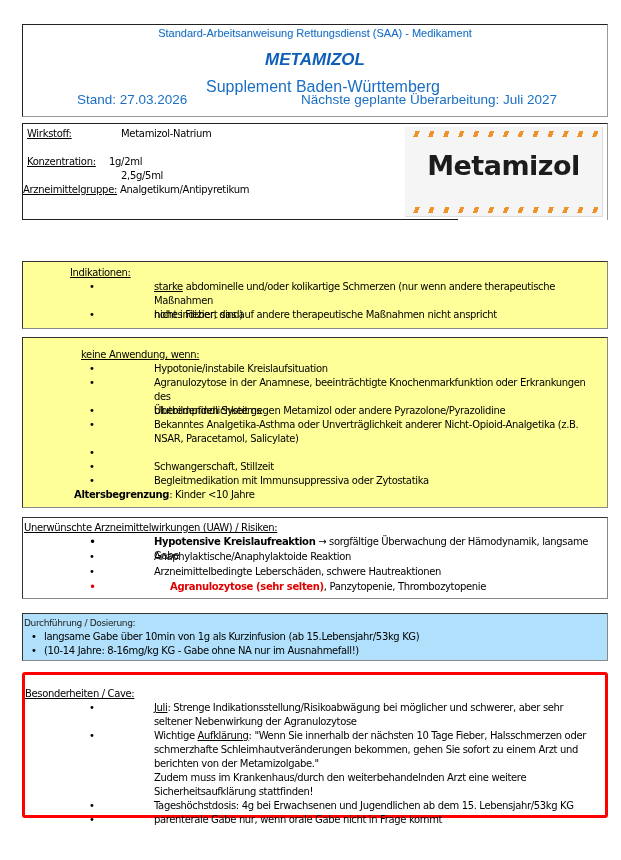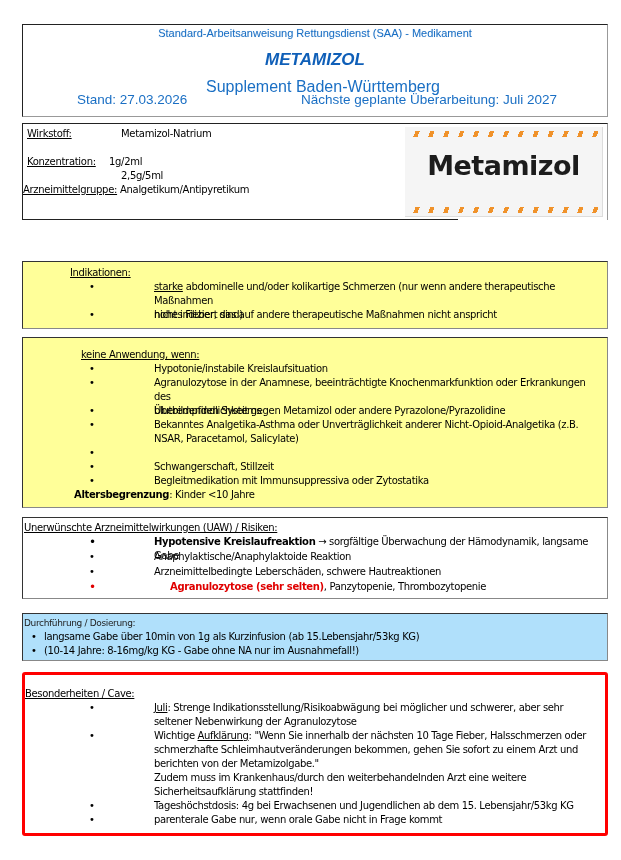--- a/index.html
+++ b/index.html
@@ -33,21 +33,21 @@
                 letter-spacing: -0.5px; }
 
   .sec { font-family: "DejaVu Sans", sans-serif; font-size: 10px; letter-spacing: -0.35px; line-height: 14px; }
   .yellow { background: #ffff99; border: 1px solid #333; border-right-color: #888; border-bottom-color: #888; }
   .ind { left: 22px; top: 261px; width: 586px; height: 68px; }
   .contra { left: 22px; top: 337px; width: 586px; height: 171px; }
   .uaw { left: 22px; top: 517px; width: 586px; height: 82px; background: #fff;
          border: 1px solid #333; border-right-color: #888; border-bottom-color: #888; }
   .dose { left: 22px; top: 613px; width: 586px; height: 48px; background: #b0e0fb;
           border: 1px solid #333; border-right-color: #888; border-bottom-color: #888; }
-  .cave { left: 22px; top: 672px; width: 586px; height: 164px; background: #fff;
+  .cave { left: 22px; top: 672px; width: 586px; height: 146px; background: #fff;
           border: 3px solid #ff0000; border-radius: 3px; }
 
   .sec-title { position: absolute; text-decoration: underline; }
   .list { position: absolute; margin: 0; padding: 0; list-style: none; }
   .li { position: relative; padding-left: 0; }
   .bullet { position: absolute; font-size: 10px; }
   .red { color: #e00000; }
   .bold { font-weight: bold; }
   .u { text-decoration: underline; }
 </style>

